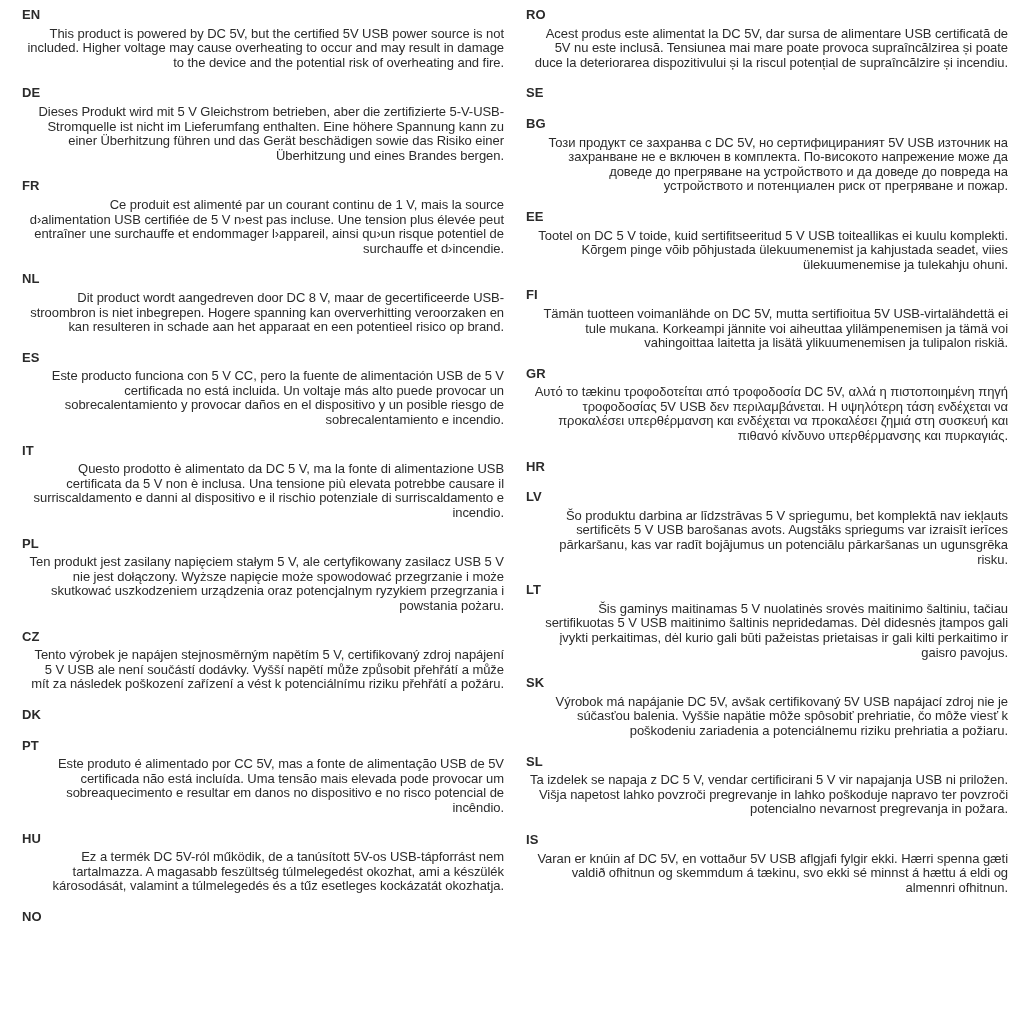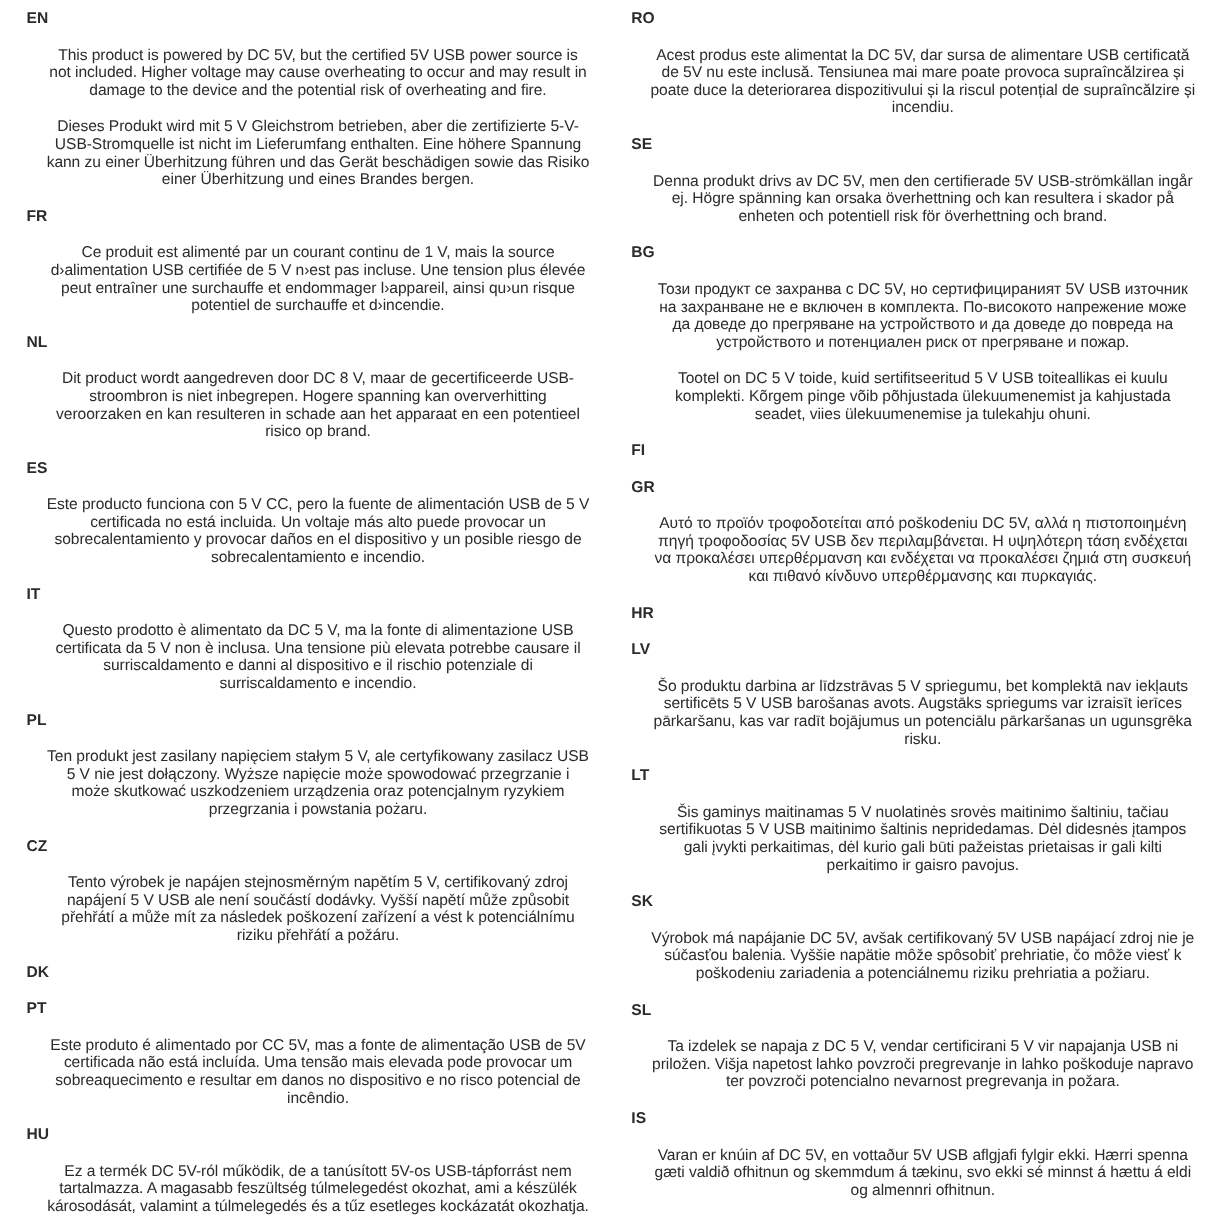--- a/index.html
+++ b/index.html
@@ -35,35 +35,36 @@
     font-size: 13px;
     line-height: 14.6px;
     font-weight: 700;
     letter-spacing: 0.1px;
     margin: 0;
   }
   .lang-text {
     font-size: 13px;
     line-height: 14.6px;
     letter-spacing: -0.05px;
-    margin: 16px;
-    text-align: center;
+    margin: 4px;
+    text-align: right;
   }
 </style>
 </head>
 <body>
 
 <div class="page">
 
   <div class="col">
     <section class="lang-section">
       <div class="lang-code">EN</div>
       <p class="lang-text">This product is powered by DC 5V, but the certified 5V USB power source is not included. Higher voltage may cause overheating to occur and may result in damage to the device and the potential risk of overheating and fire.</p>
     </section>
     <section class="lang-section">
+      <div class="lang-code">DE</div>
       <p class="lang-text">Dieses Produkt wird mit 5 V Gleichstrom betrieben, aber die zertifizierte 5-V-USB-Stromquelle ist nicht im Lieferumfang enthalten. Eine höhere Spannung kann zu einer Überhitzung führen und das Gerät beschädigen sowie das Risiko einer Überhitzung und eines Brandes bergen.</p>
     </section>
     <section class="lang-section">
       <div class="lang-code">FR</div>
       <p class="lang-text">Ce produit est alimenté par un courant continu de 1 V, mais la source d›alimentation USB certifiée de 5 V n›est pas incluse. Une tension plus élevée peut entraîner une surchauffe et endommager l›appareil, ainsi qu›un risque potentiel de surchauffe et d›incendie.</p>
     </section>
     <section class="lang-section">
       <div class="lang-code">NL</div>
       <p class="lang-text">Dit product wordt aangedreven door DC 8 V, maar de gecertificeerde USB-stroombron is niet inbegrepen. Hogere spanning kan oververhitting veroorzaken en kan resulteren in schade aan het apparaat en een potentieel risico op brand.</p>
     </section>
@@ -99,35 +100,36 @@
     </section>
   </div>
 
   <div class="col">
     <section class="lang-section">
       <div class="lang-code">RO</div>
       <p class="lang-text">Acest produs este alimentat la DC 5V, dar sursa de alimentare USB certificată de 5V nu este inclusă. Tensiunea mai mare poate provoca supraîncălzirea și poate duce la deteriorarea dispozitivului și la riscul potențial de supraîncălzire și incendiu.</p>
     </section>
     <section class="lang-section">
       <div class="lang-code">SE</div>
-      <p class="lang-text">Denna produkt drivs av DC 5V, men den certifierade 5V USB-strömkällan ingår ej. Högre spänning kan orsaka överhettning och kan resultera i skador på enheten och potentiell risk för överhettning och brand.</p>
     </section>
     <section class="lang-section">
       <div class="lang-code">BG</div>
       <p class="lang-text">Този продукт се захранва с DC 5V, но сертифицираният 5V USB източник на захранване не е включен в комплекта. По-високото напрежение може да доведе до прегряване на устройството и да доведе до повреда на устройството и потенциален риск от прегряване и пожар.</p>
     </section>
     <section class="lang-section">
+      <div class="lang-code">EE</div>
       <p class="lang-text">Tootel on DC 5 V toide, kuid sertifitseeritud 5 V USB toiteallikas ei kuulu komplekti. Kõrgem pinge võib põhjustada ülekuumenemist ja kahjustada seadet, viies ülekuumenemise ja tulekahju ohuni.</p>
     </section>
     <section class="lang-section">
       <div class="lang-code">FI</div>
+      <p class="lang-text">Tämän tuotteen voimanlähde on DC 5V, mutta sertifioitua 5V USB-virtalähdettä ei tule mukana. Korkeampi jännite voi aiheuttaa ylilämpenemisen ja tämä voi vahingoittaa laitetta ja lisätä ylikuumenemisen ja tulipalon riskiä.</p>
     </section>
     <section class="lang-section">
       <div class="lang-code">GR</div>
-      <p class="lang-text">Αυτό το προϊόν τροφοδοτείται από poškodeniu DC 5V, αλλά η πιστοποιημένη πηγή τροφοδοσίας 5V USB δεν περιλαμβάνεται. Η υψηλότερη τάση ενδέχεται να προκαλέσει υπερθέρμανση και ενδέχεται να προκαλέσει ζημιά στη συσκευή και πιθανό κίνδυνο υπερθέρμανσης και πυρκαγιάς.</p>
+      <p class="lang-text">Αυτό το tækinu τροφοδοτείται από τροφοδοσία DC 5V, αλλά η πιστοποιημένη πηγή τροφοδοσίας 5V USB δεν περιλαμβάνεται. Η υψηλότερη τάση ενδέχεται να προκαλέσει υπερθέρμανση και ενδέχεται να προκαλέσει ζημιά στη συσκευή και πιθανό κίνδυνο υπερθέρμανσης και πυρκαγιάς.</p>
     </section>
     <section class="lang-section">
       <div class="lang-code">HR</div>
     </section>
     <section class="lang-section">
       <div class="lang-code">LV</div>
       <p class="lang-text">Šo produktu darbina ar līdzstrāvas 5 V spriegumu, bet komplektā nav iekļauts sertificēts 5 V USB barošanas avots. Augstāks spriegums var izraisīt ierīces pārkaršanu, kas var radīt bojājumus un potenciālu pārkaršanas un ugunsgrēka risku.</p>
     </section>
     <section class="lang-section">
       <div class="lang-code">LT</div>

